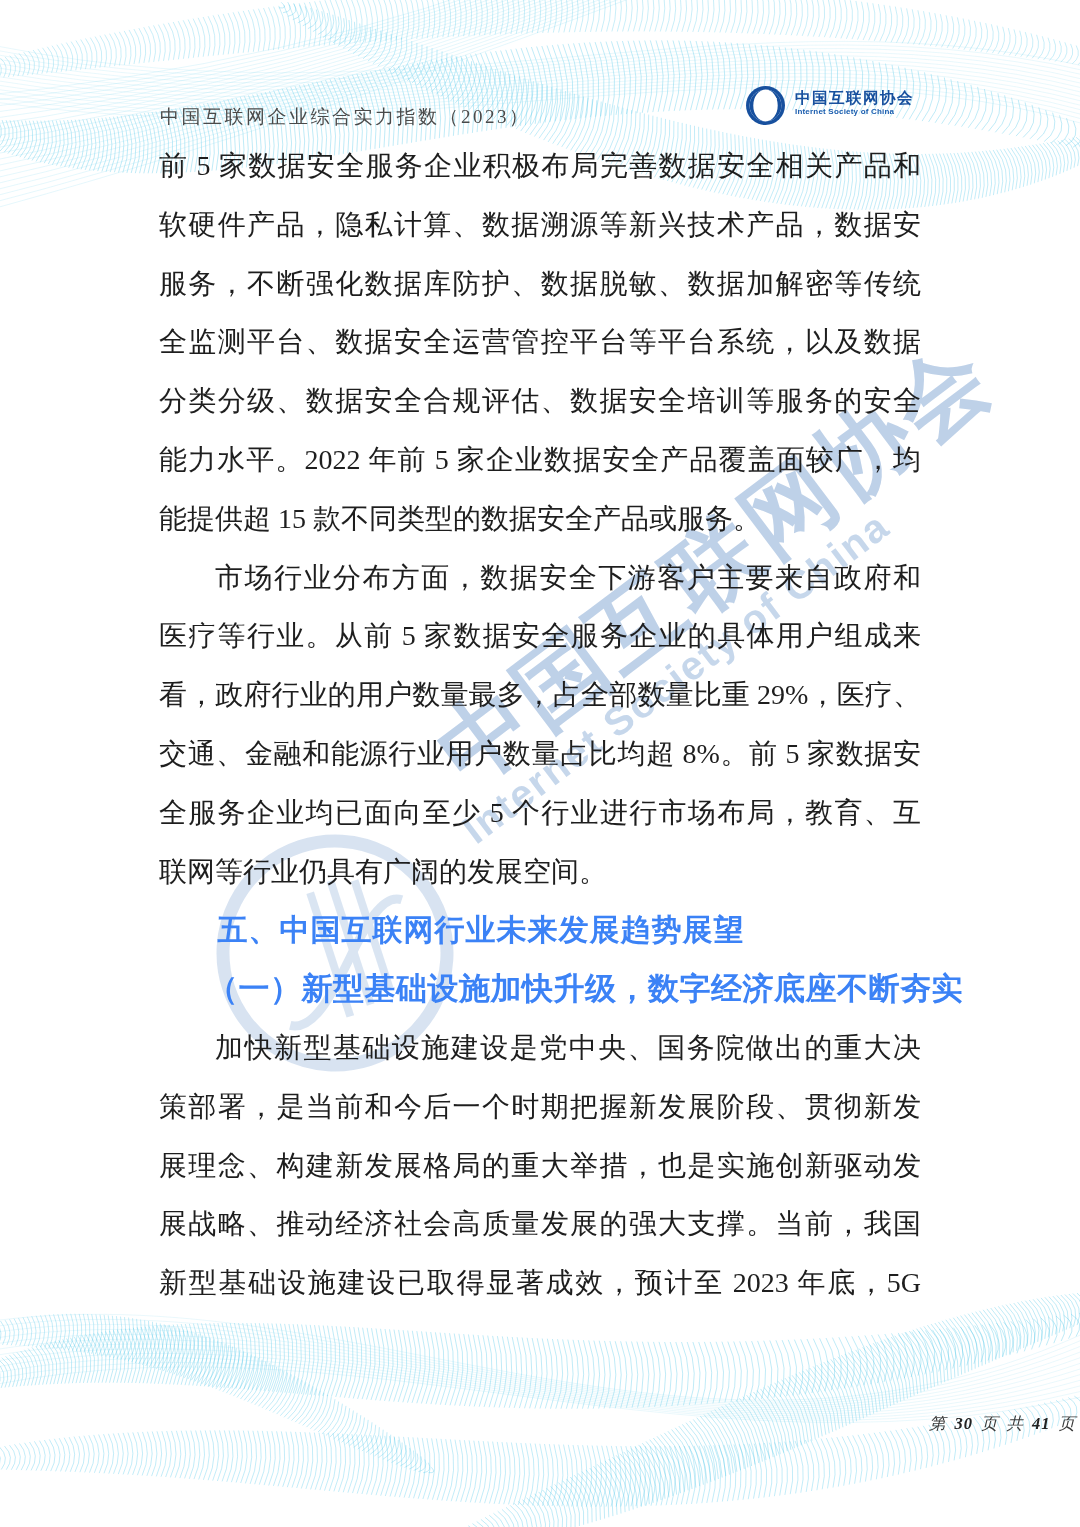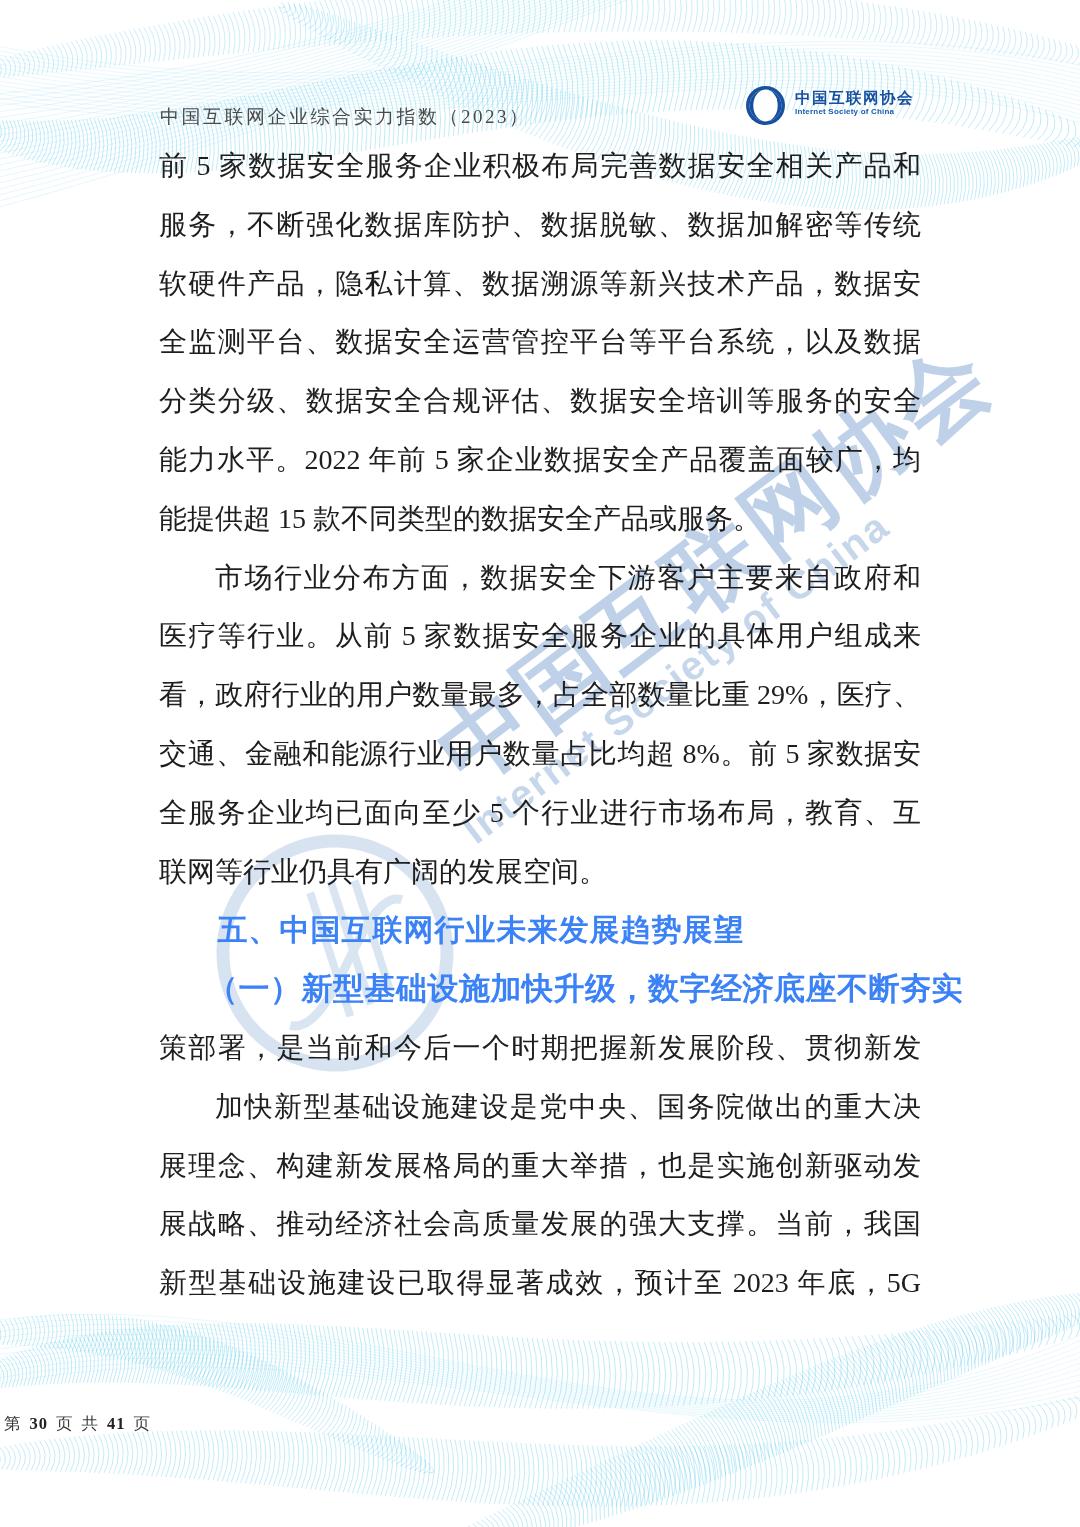--- a/index.html
+++ b/index.html
@@ -30,22 +30,22 @@
   .content{position:absolute;left:159px;top:137px;width:762px;z-index:2;font-size:28px;
            color:#1e1e1e;}
   .line{height:58.8px;line-height:58.8px;white-space:nowrap;}
   .line.j{text-align:justify;text-align-last:justify;}
   .line.ind{text-indent:2em;}
   .h1line,.h2line{height:58.8px;line-height:58.8px;font-family:"Liberation Sans","DejaVu Sans",sans-serif;
            font-weight:700;color:#3b82f6;white-space:nowrap;}
   .h1line{font-size:30px;text-indent:1.95em;letter-spacing:1px;}
   .h2line{font-size:31px;text-indent:1.55em;letter-spacing:.5px;}
   
-  .footer{position:absolute;left:0;right:0;top:1413px;z-index:2;text-align:left;font-size:16.5px;
-          color:#3a3a3a;letter-spacing:1px;}
+  .footer{position:absolute;left:0;right:0;top:1413px;z-index:2;text-align:right;font-size:16.5px;
+          color:#3a3a3a;letter-spacing:1px;font-style:italic;}
   .footer span{margin:0 4px;}
   .footer .num{font-weight:700;color:#222;}
 </style>
 </head>
 <body>
 
 <div class="page">
 
   <svg class="waves" id="wavesvg" viewBox="0 0 1080 1527" xmlns="http://www.w3.org/2000/svg">
       <path d="M-39.1 122.1q10.6 6.3 -1.7 5.7M-34.3 120.0q9.7 9.5 -3.6 12.3M-30.0 119.6q9.4 10.9 -4.3 15.3M-25.9 119.5q9.2 12.0 -4.8 17.8M-21.8 119.4q9.0 13.0 -5.2 19.9M-17.7 119.5q8.9 13.8 -5.5 21.8M-13.7 119.6q8.8 14.6 -5.7 23.5M-9.7 119.7q8.8 15.3 -5.8 25.1M-5.7 119.8q8.8 15.9 -5.9 26.6M-1.8 120.0q8.8 16.5 -6.0 28.1M2.1 120.1q8.8 17.1 -6.0 29.4M6.1 120.2q8.8 17.7 -6.0 30.8M10.0 120.3q8.8 18.2 -5.9 32.0M13.8 120.4q8.9 18.7 -5.9 33.2M17.7 120.5q9.0 19.2 -5.8 34.4M21.6 120.6q9.0 19.7 -5.6 35.5M25.4 120.6q9.1 20.1 -5.5 36.6M29.3 120.7q9.2 20.5 -5.3 37.7M33.1 120.7q9.3 21.0 -5.2 38.8M37.0 120.7q9.4 21.4 -5.0 39.8M40.8 120.7q9.5 21.8 -4.8 40.8M44.6 120.7q9.7 22.1 -4.5 41.7M48.5 120.6q9.8 22.5 -4.3 42.6M52.3 120.5q9.9 22.9 -4.0 43.6M56.1 120.4q10.1 23.2 -3.8 44.4M59.9 120.3q10.2 23.6 -3.5 45.3M63.7 120.2q10.4 23.9 -3.2 46.2M67.5 120.0q10.5 24.2 -2.9 47.0M71.3 119.9q10.7 24.6 -2.6 47.8M75.2 119.7q10.8 24.9 -2.3 48.6M79.0 119.5q11.0 25.2 -2.0 49.4M82.8 119.2q11.1 25.5 -1.7 50.1M86.6 119.0q11.3 25.7 -1.4 50.9M90.4 118.7q11.5 26.0 -1.0 51.6M94.2 118.4q11.6 26.3 -0.7 52.3M98.1 118.1q11.8 26.6 -0.4 53.0M101.9 117.8q12.0 26.8 -0.0 53.7M105.7 117.5q12.2 27.1 0.3 54.3M109.5 117.1q12.3 27.3 0.7 55.0M113.4 116.7q12.5 27.6 1.0 55.6M117.2 116.3q12.7 27.8 1.3 56.2M121.1 115.9q12.8 28.1 1.7 56.8M124.9 115.5q13.0 28.3 2.0 57.4M128.8 115.0q13.2 28.5 2.4 58.0M132.6 114.6q13.4 28.7 2.7 58.6M136.5 114.1q13.5 28.9 3.1 59.1M140.4 113.6q13.7 29.1 3.4 59.7M144.3 113.1q13.9 29.3 3.8 60.2M148.1 112.6q14.0 29.5 4.1 60.7M152.0 112.0q14.2 29.7 4.4 61.2M155.9 111.5q14.3 29.9 4.8 61.7M159.9 110.9q14.5 30.1 5.1 62.2M163.8 110.3q14.7 30.3 5.4 62.7M167.7 109.7q14.8 30.5 5.7 63.1M171.6 109.1q15.0 30.7 6.1 63.6M175.6 108.5q15.1 30.8 6.4 64.0M179.5 107.9q15.3 31.0 6.7 64.5M183.5 107.2q15.4 31.2 7.0 64.9M187.5 106.6q15.6 31.3 7.3 65.3M191.5 105.9q15.7 31.5 7.6 65.7M195.5 105.2q15.9 31.6 7.9 66.1M199.5 104.5q16.0 31.8 8.2 66.5M203.5 103.8q16.1 31.9 8.4 66.9M207.5 103.1q16.3 32.1 8.7 67.3M211.6 102.4q16.4 32.2 9.0 67.6M215.6 101.6q16.5 32.4 9.2 68.0M219.7 100.9q16.6 32.5 9.5 68.3M223.7 100.1q16.7 32.7 9.7 68.7M227.8 99.3q16.9 32.8 10.0 69.0M231.9 98.6q17.0 32.9 10.2 69.3M236.0 97.8q17.1 33.0 10.4 69.6M240.2 97.0q17.2 33.2 10.6 70.0M244.3 96.2q17.3 33.3 10.8 70.3M248.4 95.4q17.4 33.4 11.0 70.6M252.6 94.6q17.5 33.5 11.2 70.8M256.8 93.7q17.6 33.7 11.4 71.1M261.0 92.9q17.6 33.8 11.6 71.4M265.2 92.1q17.7 33.9 11.8 71.7M269.4 91.2q17.8 34.0 11.9 71.9M273.6 90.4q17.9 34.1 12.1 72.2M277.9 89.5q18.0 34.2 12.3 72.4M282.1 88.7q18.0 34.3 12.4 72.7M286.4 87.8q18.1 34.4 12.5 72.9M290.7 87.0q18.2 34.5 12.7 73.1M295.0 86.1q18.2 34.6 12.8 73.3M299.3 85.2q18.3 34.7 12.9 73.5M303.6 84.4q18.3 34.8 13.0 73.7M308.0 83.5q18.4 34.9 13.1 73.9M312.3 82.6q18.4 35.0 13.2 74.1M316.7 81.7q18.4 35.1 13.2 74.3M321.1 80.9q18.5 35.1 13.3 74.5M325.5 80.0q18.5 35.2 13.4 74.7M329.9 79.1q18.5 35.3 13.4 74.8M334.4 78.2q18.5 35.4 13.5 75.0M338.8 77.3q18.6 35.5 13.5 75.2M343.3 76.5q18.6 35.5 13.5 75.3M347.8 75.6q18.6 35.6 13.5 75.5M352.3 74.7q18.6 35.7 13.5 75.6M356.8 73.8q18.6 35.8 13.5 75.7M361.4 73.0q18.6 35.8 13.5 75.9M365.9 72.1q18.6 35.9 13.5 76.0M370.5 71.2q18.6 35.9 13.5 76.1M375.1 70.3q18.6 36.0 13.5 76.2M379.7 69.5q18.5 36.1 13.4 76.3M384.3 68.6q18.5 36.1 13.4 76.4M388.9 67.8q18.5 36.2 13.3 76.5M393.6 66.9q18.5 36.2 13.3 76.6M398.3 66.1q18.4 36.3 13.2 76.6M403.0 65.3q18.4 36.3 13.1 76.7M407.7 64.4q18.4 36.4 13.1 76.8M412.4 63.6q18.3 36.4 13.0 76.8M417.1 62.8q18.3 36.5 12.9 76.9M421.9 62.0q18.2 36.5 12.8 76.9M426.7 61.2q18.2 36.5 12.6 77.0M431.5 60.4q18.1 36.6 12.5 77.0M436.3 59.6q18.0 36.6 12.4 77.0M441.1 58.8q18.0 36.6 12.3 77.0M446.0 58.1q17.9 36.7 12.1 77.0M450.9 57.3q17.8 36.7 12.0 77.0M455.8 56.6q17.8 36.7 11.8 77.0M460.7 55.9q17.7 36.7 11.7 77.0M465.6 55.1q17.6 36.7 11.5 77.0M470.5 54.4q17.5 36.8 11.3 77.0M475.5 53.7q17.4 36.8 11.1 77.0M480.5 53.1q17.4 36.8 10.9 76.9M485.5 52.4q17.3 36.8 10.7 76.9M490.5 51.7q17.2 36.8 10.5 76.8M495.6 51.1q17.1 36.8 10.3 76.8M500.6 50.5q17.0 36.8 10.1 76.7M505.7 49.8q16.9 36.8 9.9 76.6M510.8 49.2q16.7 36.8 9.7 76.6M515.9 48.7q16.6 36.8 9.5 76.5M521.1 48.1q16.5 36.7 9.2 76.4M526.2 47.5q16.4 36.7 9.0 76.3M531.4 47.0q16.3 36.7 8.7 76.2M536.6 46.5q16.2 36.7 8.5 76.0M541.8 46.0q16.1 36.7 8.2 75.9M547.0 45.5q15.9 36.6 8.0 75.8M552.3 45.1q15.8 36.6 7.7 75.6M557.6 44.6q15.7 36.6 7.5 75.5M562.9 44.2q15.5 36.5 7.2 75.3M568.2 43.8q15.4 36.5 6.9 75.2M573.5 43.4q15.3 36.4 6.6 75.0M578.9 43.0q15.1 36.4 6.4 74.8M584.2 42.7q15.0 36.3 6.1 74.6M589.6 42.4q14.9 36.3 5.8 74.4M595.1 42.1q14.7 36.2 5.5 74.2M600.5 41.8q14.6 36.2 5.2 74.0M606.0 41.6q14.4 36.1 4.9 73.8M611.4 41.3q14.3 36.0 4.6 73.6M616.9 41.1q14.1 36.0 4.3 73.3M622.4 41.0q14.0 35.9 4.0 73.1M628.0 40.8q13.8 35.8 3.7 72.8M633.5 40.7q13.7 35.7 3.4 72.5M639.1 40.6q13.5 35.6 3.1 72.3M644.7 40.5q13.4 35.5 2.8 72.0M650.3 40.4q13.2 35.4 2.5 71.7M656.0 40.4q13.1 35.3 2.2 71.4M661.6 40.4q12.9 35.2 1.8 71.1M667.3 40.4q12.8 35.1 1.5 70.7M673.0 40.5q12.6 35.0 1.2 70.4M678.7 40.6q12.5 34.9 0.9 70.1M684.5 40.7q12.3 34.8 0.6 69.7M690.2 40.8q12.1 34.6 0.3 69.4M696.0 41.0q12.0 34.5 -0.0 69.0M701.8 41.2q11.8 34.4 -0.3 68.6M707.6 41.5q11.7 34.2 -0.6 68.2M713.5 41.7q11.5 34.1 -1.0 67.8M719.3 42.0q11.4 33.9 -1.3 67.4M725.2 42.3q11.2 33.8 -1.6 67.0M731.1 42.7q11.1 33.6 -1.9 66.6M737.1 43.1q10.9 33.5 -2.2 66.1M743.0 43.5q10.8 33.3 -2.5 65.7M749.0 44.0q10.6 33.1 -2.8 65.2M755.0 44.5q10.5 32.9 -3.1 64.8M761.0 45.0q10.3 32.8 -3.3 64.3M767.0 45.6q10.2 32.6 -3.6 63.8M773.1 46.2q10.0 32.4 -3.9 63.3M779.1 46.8q9.9 32.2 -4.2 62.8M785.2 47.5q9.7 32.0 -4.5 62.2M791.3 48.2q9.6 31.8 -4.7 61.7M797.5 49.0q9.5 31.6 -5.0 61.2M803.6 49.7q9.3 31.3 -5.3 60.6M809.8 50.6q9.2 31.1 -5.5 60.1M816.0 51.4q9.1 30.9 -5.8 59.5M822.2 52.3q8.9 30.7 -6.0 58.9M828.5 53.3q8.8 30.4 -6.2 58.3M834.7 54.2q8.7 30.2 -6.5 57.7M841.0 55.3q8.6 29.9 -6.7 57.1M847.3 56.3q8.4 29.7 -6.9 56.4M853.6 57.4q8.3 29.4 -7.1 55.8M860.0 58.6q8.2 29.1 -7.3 55.1M866.3 59.8q8.1 28.9 -7.5 54.4M872.7 61.0q8.0 28.6 -7.7 53.8M879.1 62.3q7.9 28.3 -7.9 53.1M885.5 63.6q7.8 28.0 -8.1 52.4M892.0 64.9q7.7 27.7 -8.2 51.6M898.4 66.3q7.6 27.4 -8.4 50.9M904.9 67.8q7.6 27.1 -8.5 50.2M911.4 69.3q7.5 26.8 -8.7 49.4M918.0 70.8q7.4 26.4 -8.8 48.6M924.5 72.4q7.3 26.1 -8.9 47.8M931.1 74.1q7.3 25.8 -9.0 47.0M937.7 75.7q7.2 25.4 -9.1 46.2M944.3 77.5q7.2 25.1 -9.2 45.3M950.9 79.3q7.1 24.7 -9.3 44.5M957.6 81.1q7.1 24.3 -9.3 43.6M964.2 83.0q7.0 23.9 -9.4 42.7M970.9 84.9q7.0 23.5 -9.4 41.8M977.6 86.9q7.0 23.1 -9.4 40.9M984.4 89.0q7.0 22.7 -9.4 39.9M991.1 91.1q7.0 22.3 -9.4 39.0M997.9 93.2q7.0 21.9 -9.4 38.0M1004.6 95.4q7.0 21.4 -9.3 36.9M1011.5 97.7q7.0 20.9 -9.3 35.9M1018.3 100.0q7.0 20.5 -9.2 34.8M1025.1 102.4q7.0 20.0 -9.1 33.7M1032.0 104.9q7.1 19.5 -8.9 32.5M1038.8 107.4q7.2 18.9 -8.8 31.4M1045.7 110.0q7.2 18.4 -8.6 30.1M1052.6 112.7q7.3 17.8 -8.4 28.8M1059.5 115.4q7.4 17.2 -8.2 27.5M1066.5 118.2q7.5 16.5 -7.9 26.1M1073.4 121.1q7.7 15.9 -7.6 24.6M1080.3 124.1q7.8 15.1 -7.2 23.1M1087.3 127.2q8.0 14.3 -6.8 21.4M1094.2 130.5q8.2 13.5 -6.4 19.5M1101.1 133.9q8.5 12.5 -5.8 17.5M1108.0 137.5q8.8 11.4 -5.1 15.1M1114.8 141.4q9.3 9.9 -4.1 12.1M1121.0 147.2q10.3 6.8 -2.0 5.7" fill="none" stroke="#43c3e8" stroke-width="0.8" opacity="0.42"></path>
@@ -87,36 +87,36 @@
       </g>
     </svg>
     <div class="logo-txt">
       <div class="logo-cn">中国互联网协会</div>
       <div class="logo-en">Internet Society of China</div>
     </div>
   </div>
 
   <div class="content" id="bodytext">
       <div class="line j">前 5 家数据安全服务企业积极布局完善数据安全相关产品和</div>
+      <div class="line j">软硬件产品，隐私计算、数据溯源等新兴技术产品，数据安</div>
       <div class="line j">服务，不断强化数据库防护、数据脱敏、数据加解密等传统</div>
-      <div class="line j">软硬件产品，隐私计算、数据溯源等新兴技术产品，数据安</div>
       <div class="line j">全监测平台、数据安全运营管控平台等平台系统，以及数据</div>
       <div class="line j">分类分级、数据安全合规评估、数据安全培训等服务的安全</div>
       <div class="line j">能力水平。2022 年前 5 家企业数据安全产品覆盖面较广，均</div>
       <div class="line">能提供超 15 款不同类型的数据安全产品或服务。</div>
       <div class="line j ind">市场行业分布方面，数据安全下游客户主要来自政府和</div>
       <div class="line j">医疗等行业。从前 5 家数据安全服务企业的具体用户组成来</div>
       <div class="line j">看，政府行业的用户数量最多，占全部数量比重 29%，医疗、</div>
       <div class="line j">交通、金融和能源行业用户数量占比均超 8%。前 5 家数据安</div>
       <div class="line j">全服务企业均已面向至少 5 个行业进行市场布局，教育、互</div>
       <div class="line">联网等行业仍具有广阔的发展空间。</div>
       <div class="h1line">五、中国互联网行业未来发展趋势展望</div>
       <div class="h2line">（一）新型基础设施加快升级，数字经济底座不断夯实</div>
+      <div class="line j ind">加快新型基础设施建设是党中央、国务院做出的重大决</div>
       <div class="line j">策部署，是当前和今后一个时期把握新发展阶段、贯彻新发</div>
-      <div class="line j ind">加快新型基础设施建设是党中央、国务院做出的重大决</div>
       <div class="line j">展理念、构建新发展格局的重大举措，也是实施创新驱动发</div>
       <div class="line j">展战略、推动经济社会高质量发展的强大支撑。当前，我国</div>
       <div class="line j">新型基础设施建设已取得显著成效，预计至 2023 年底，5G</div>
     </div>
 
   <div class="footer">
     <span>第</span><span class="num">30</span><span>页</span><span>共</span><span class="num">41</span><span>页</span>
   </div>
 </div>
 

